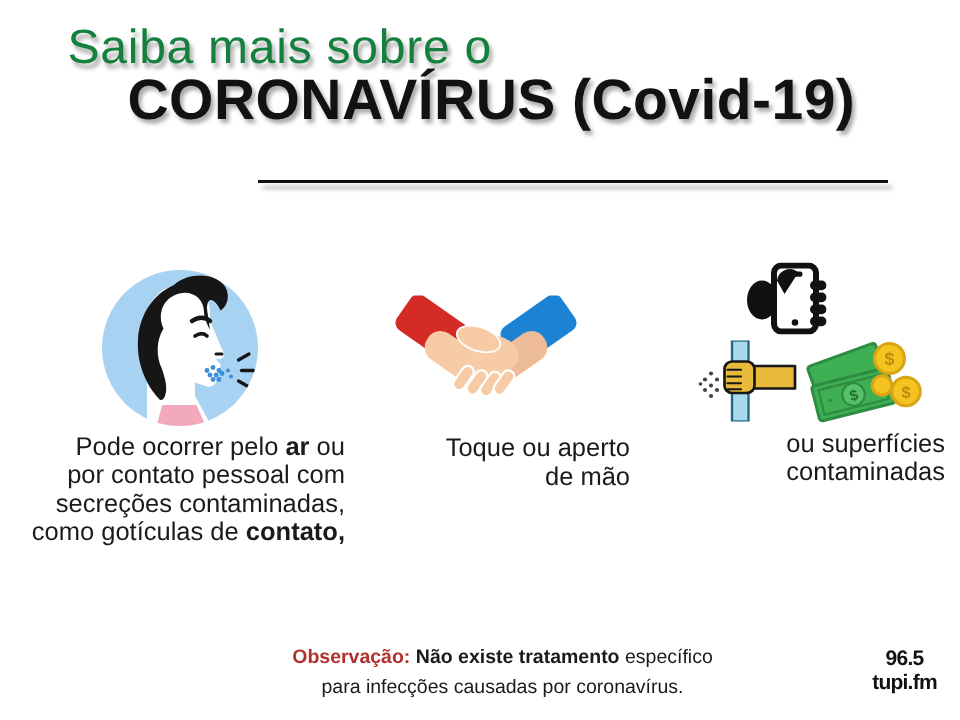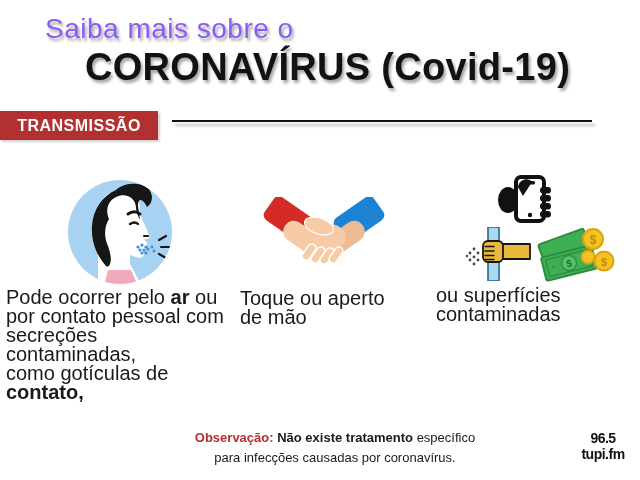--- a/index.html
+++ b/index.html
@@ -1,38 +1,38 @@
 <!DOCTYPE html>
 <html style="--accent-red: #B23030; --circle-blue: #A8D2F2; --sleeve-red: #D42B26; --sleeve-blue: #1C82D4; --skin: #F6CBA6; --pole-blue: #A9D9EC; --hand-yellow: #E9B93B; --money-green: #3FAF54; --coin-yellow: #F4C31F;"><head>
 <meta charset="utf-8">
 <style>
   *{margin:0;padding:0;box-sizing:border-box}
   body{width:640px;height:480px;font-family:"Liberation Sans",sans-serif;background:#fff}
   .canvas{position:relative;width:640px;height:480px;background:#fff;overflow:hidden}
 
-  .subtitle{position:absolute;left:45px;top:13px;font-size:28px;color:#8b5cf6;
+  .subtitle{position:absolute;left:45px;top:13px;font-size:32px;color:#15803d;
     letter-spacing:.5px;text-shadow:2px 3px 3px rgba(0,0,0,.35)}
   .title{position:absolute;left:85px;top:46px;font-size:38px;font-weight:bold;color:#121212;
     letter-spacing:.3px;text-shadow:2px 3px 3px rgba(0,0,0,.35)}
 
   .badge{position:absolute;left:0;top:111px;width:158px;height:29px;
     background:var(--accent-red,#B23030);color:#fff;font-weight:bold;font-size:16px;
     display:flex;align-items:center;justify-content:center;letter-spacing:.5px;
     box-shadow:2px 2px 2px rgba(0,0,0,.18)}
   .rule{position:absolute;left:172px;top:120px;width:420px;height:2px;background:#111;
     box-shadow:3px 4px 3px rgba(0,0,0,.28)}
 
   .icon{position:absolute}
   .person-icon{left:64px;top:178px;width:112px;height:112px}
   .handshake-icon{left:263px;top:197px;width:122px;height:80px}
   .phone-icon{left:497px;top:175px;width:54px;height:48px}
   .pole-icon{left:464px;top:227px;width:70px;height:54px}
   .money-icon{left:536px;top:224px;width:82px;height:64px}
 
-  .col-text{position:absolute;text-align:left;font-size:20px;line-height:19px;color:#1a1a1a}
+  .col-text{position:absolute;text-align:right;font-size:17px;line-height:19px;color:#1a1a1a}
   .col1-text{left:6px;top:288px;width:224px}
   .col2-text{left:240px;top:289px;width:180px}
   .col3-text{left:436px;top:286px;width:194px}
 
   .b{font-weight:bold}
   .red{color:var(--accent-red,#B23030)}
 
   .note{position:absolute;left:120px;top:428px;width:430px;text-align:center;
     font-size:13px;line-height:20px;color:#1a1a1a}
 
@@ -52,21 +52,20 @@
   .c-coin{fill:var(--coin-yellow,#F4C31F)}
 </style>
 </head>
 <body>
 
 <div class="canvas">
 
   <div class="subtitle">Saiba mais sobre o</div>
   <div class="title">CORONAVÍRUS (Covid-19)</div>
 
-  <div class="badge">TRANSMISSÃO</div>
   <div class="rule"></div>
 
   <div>
     <svg class="icon person-icon" viewBox="0 0 112 112">
       <circle cx="56" cy="54" r="52" class="c-blue"></circle>
       <clipPath id="pc">
           <circle cx="56" cy="54" r="52"></circle>
         </clipPath>
       <g clip-path="url(#pc)">
         <path d="M34 30 C38 18 48 11 58 12 C70 13 77 22 76 32 C76 36 77 39 79 43 L85 57 C86 60 84 62 80 61 L81 63 C84 64 84 68 80 68 C83 70 82 73 79 73 L80 76 C80 79 76 81 72 79 L66 77 L66 86 L78 108 L34 108 Z" fill="#ffffff"></path>

